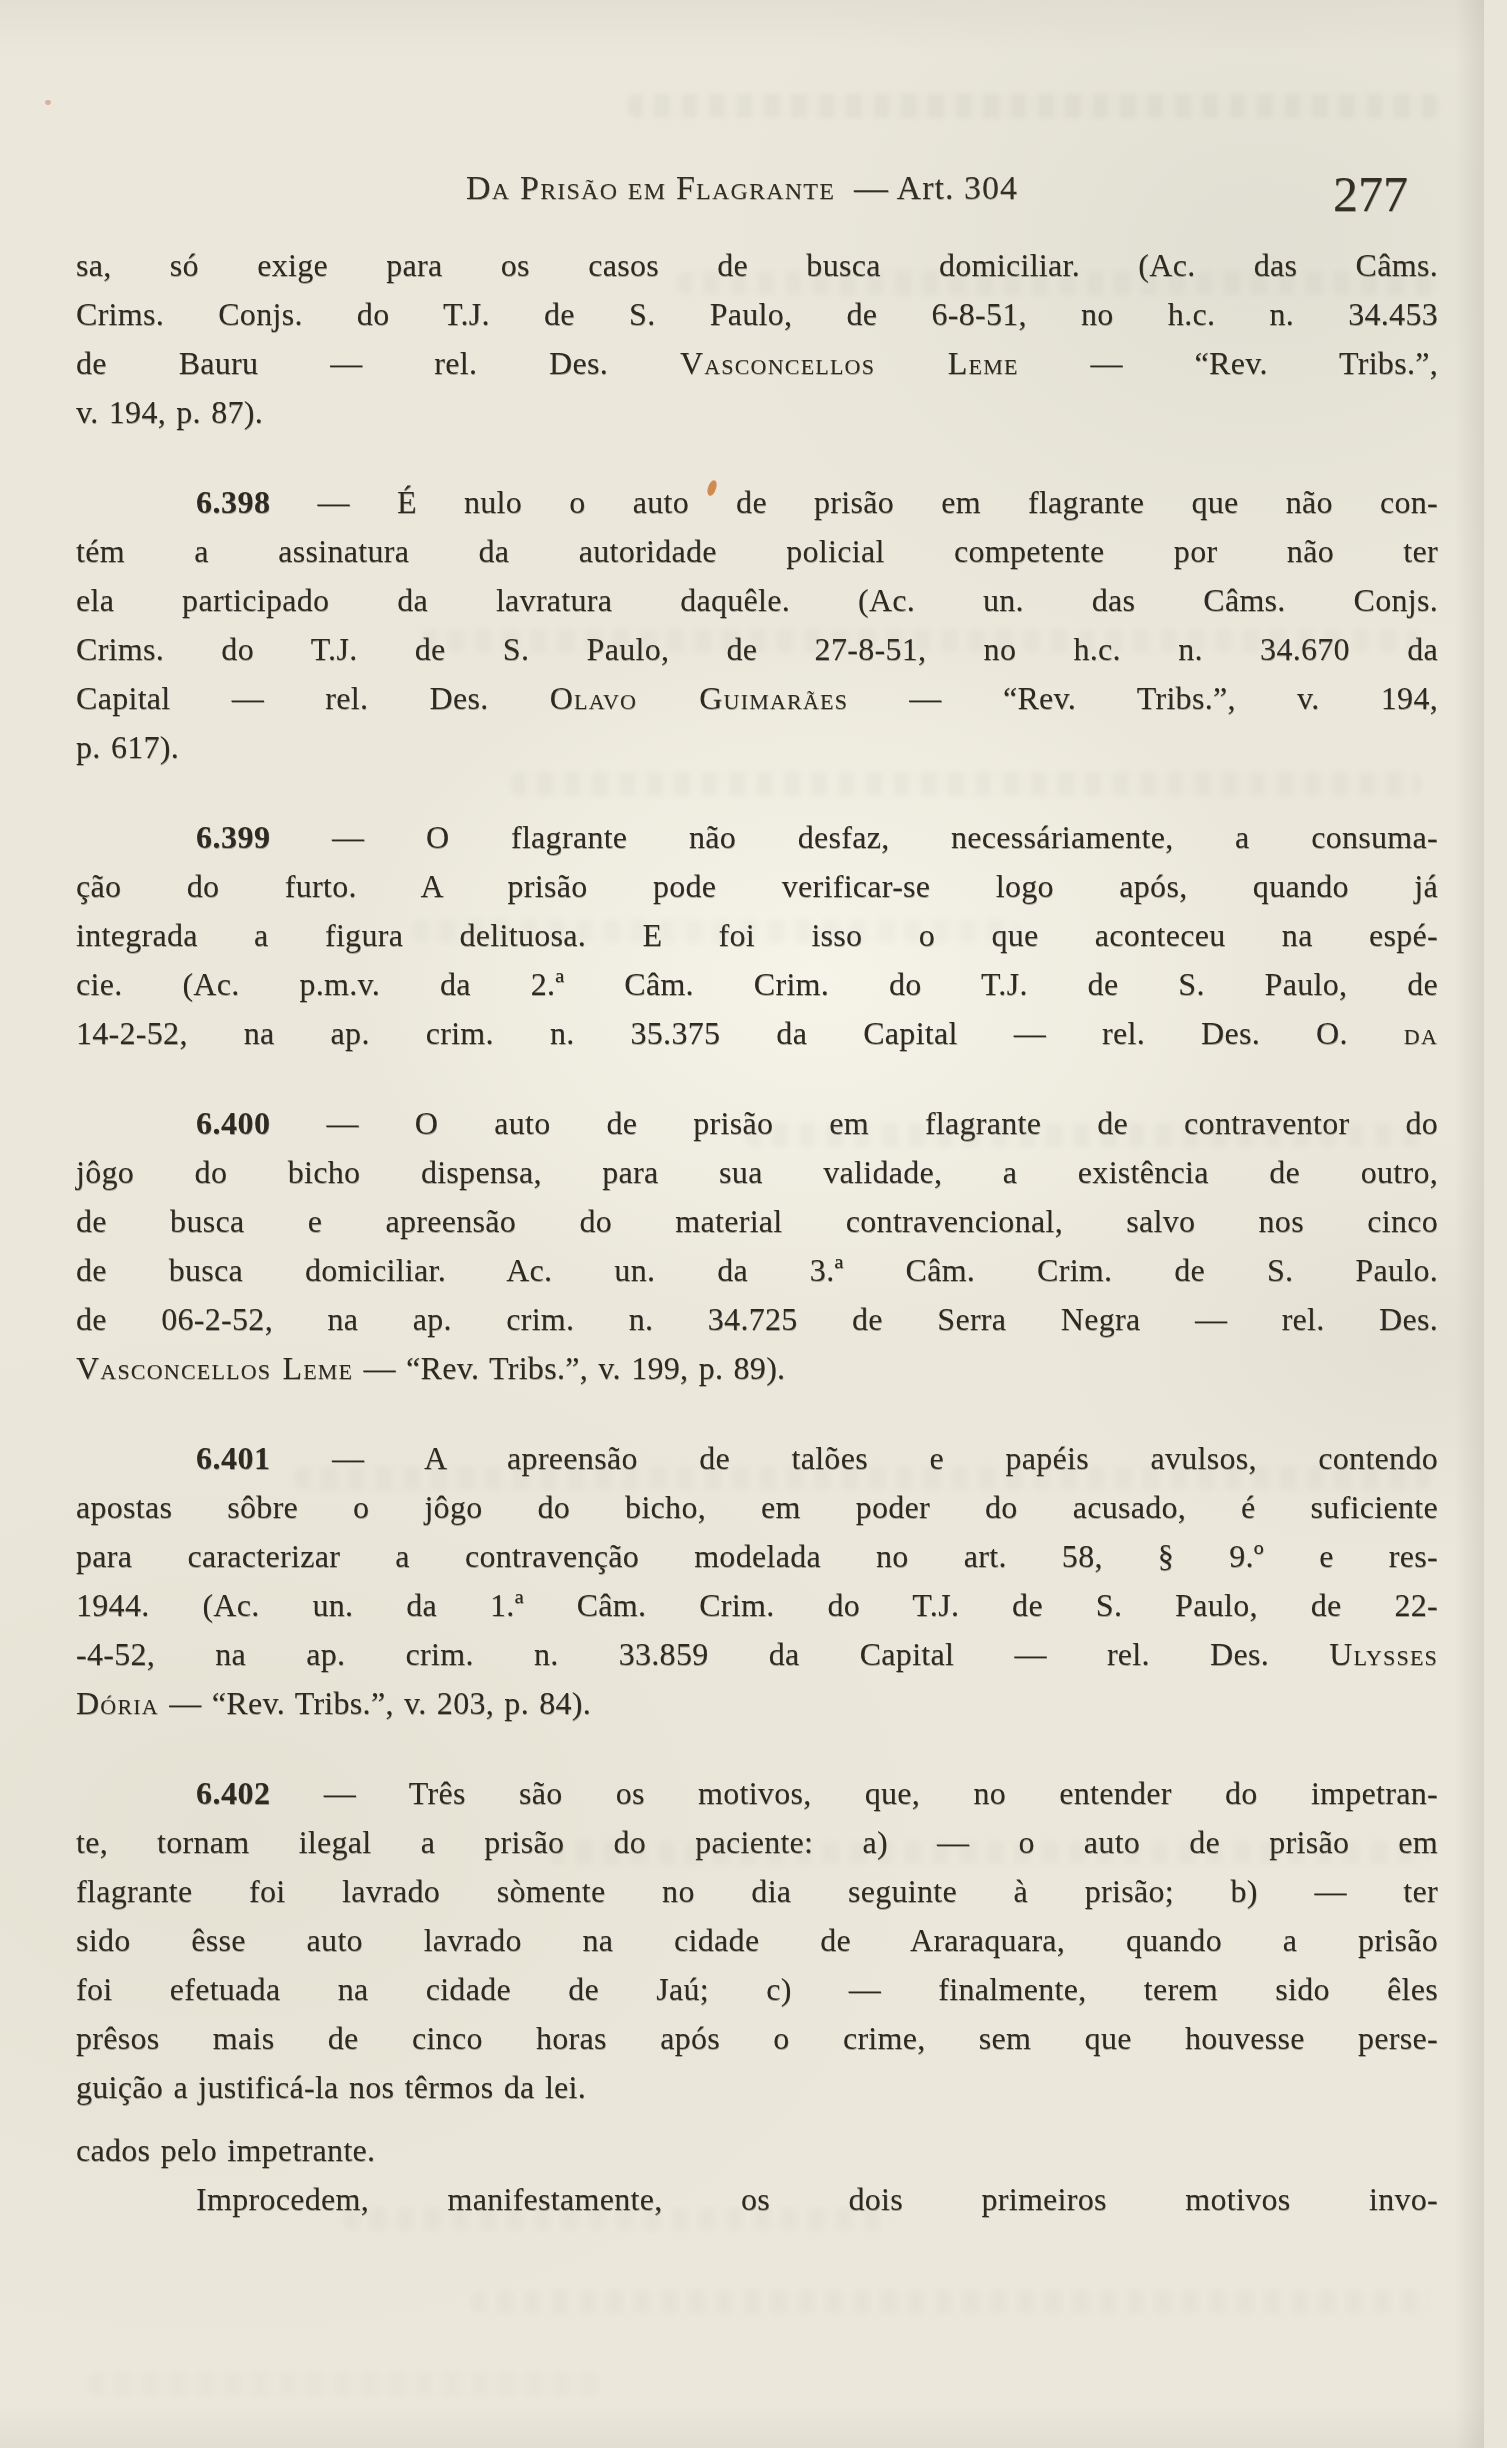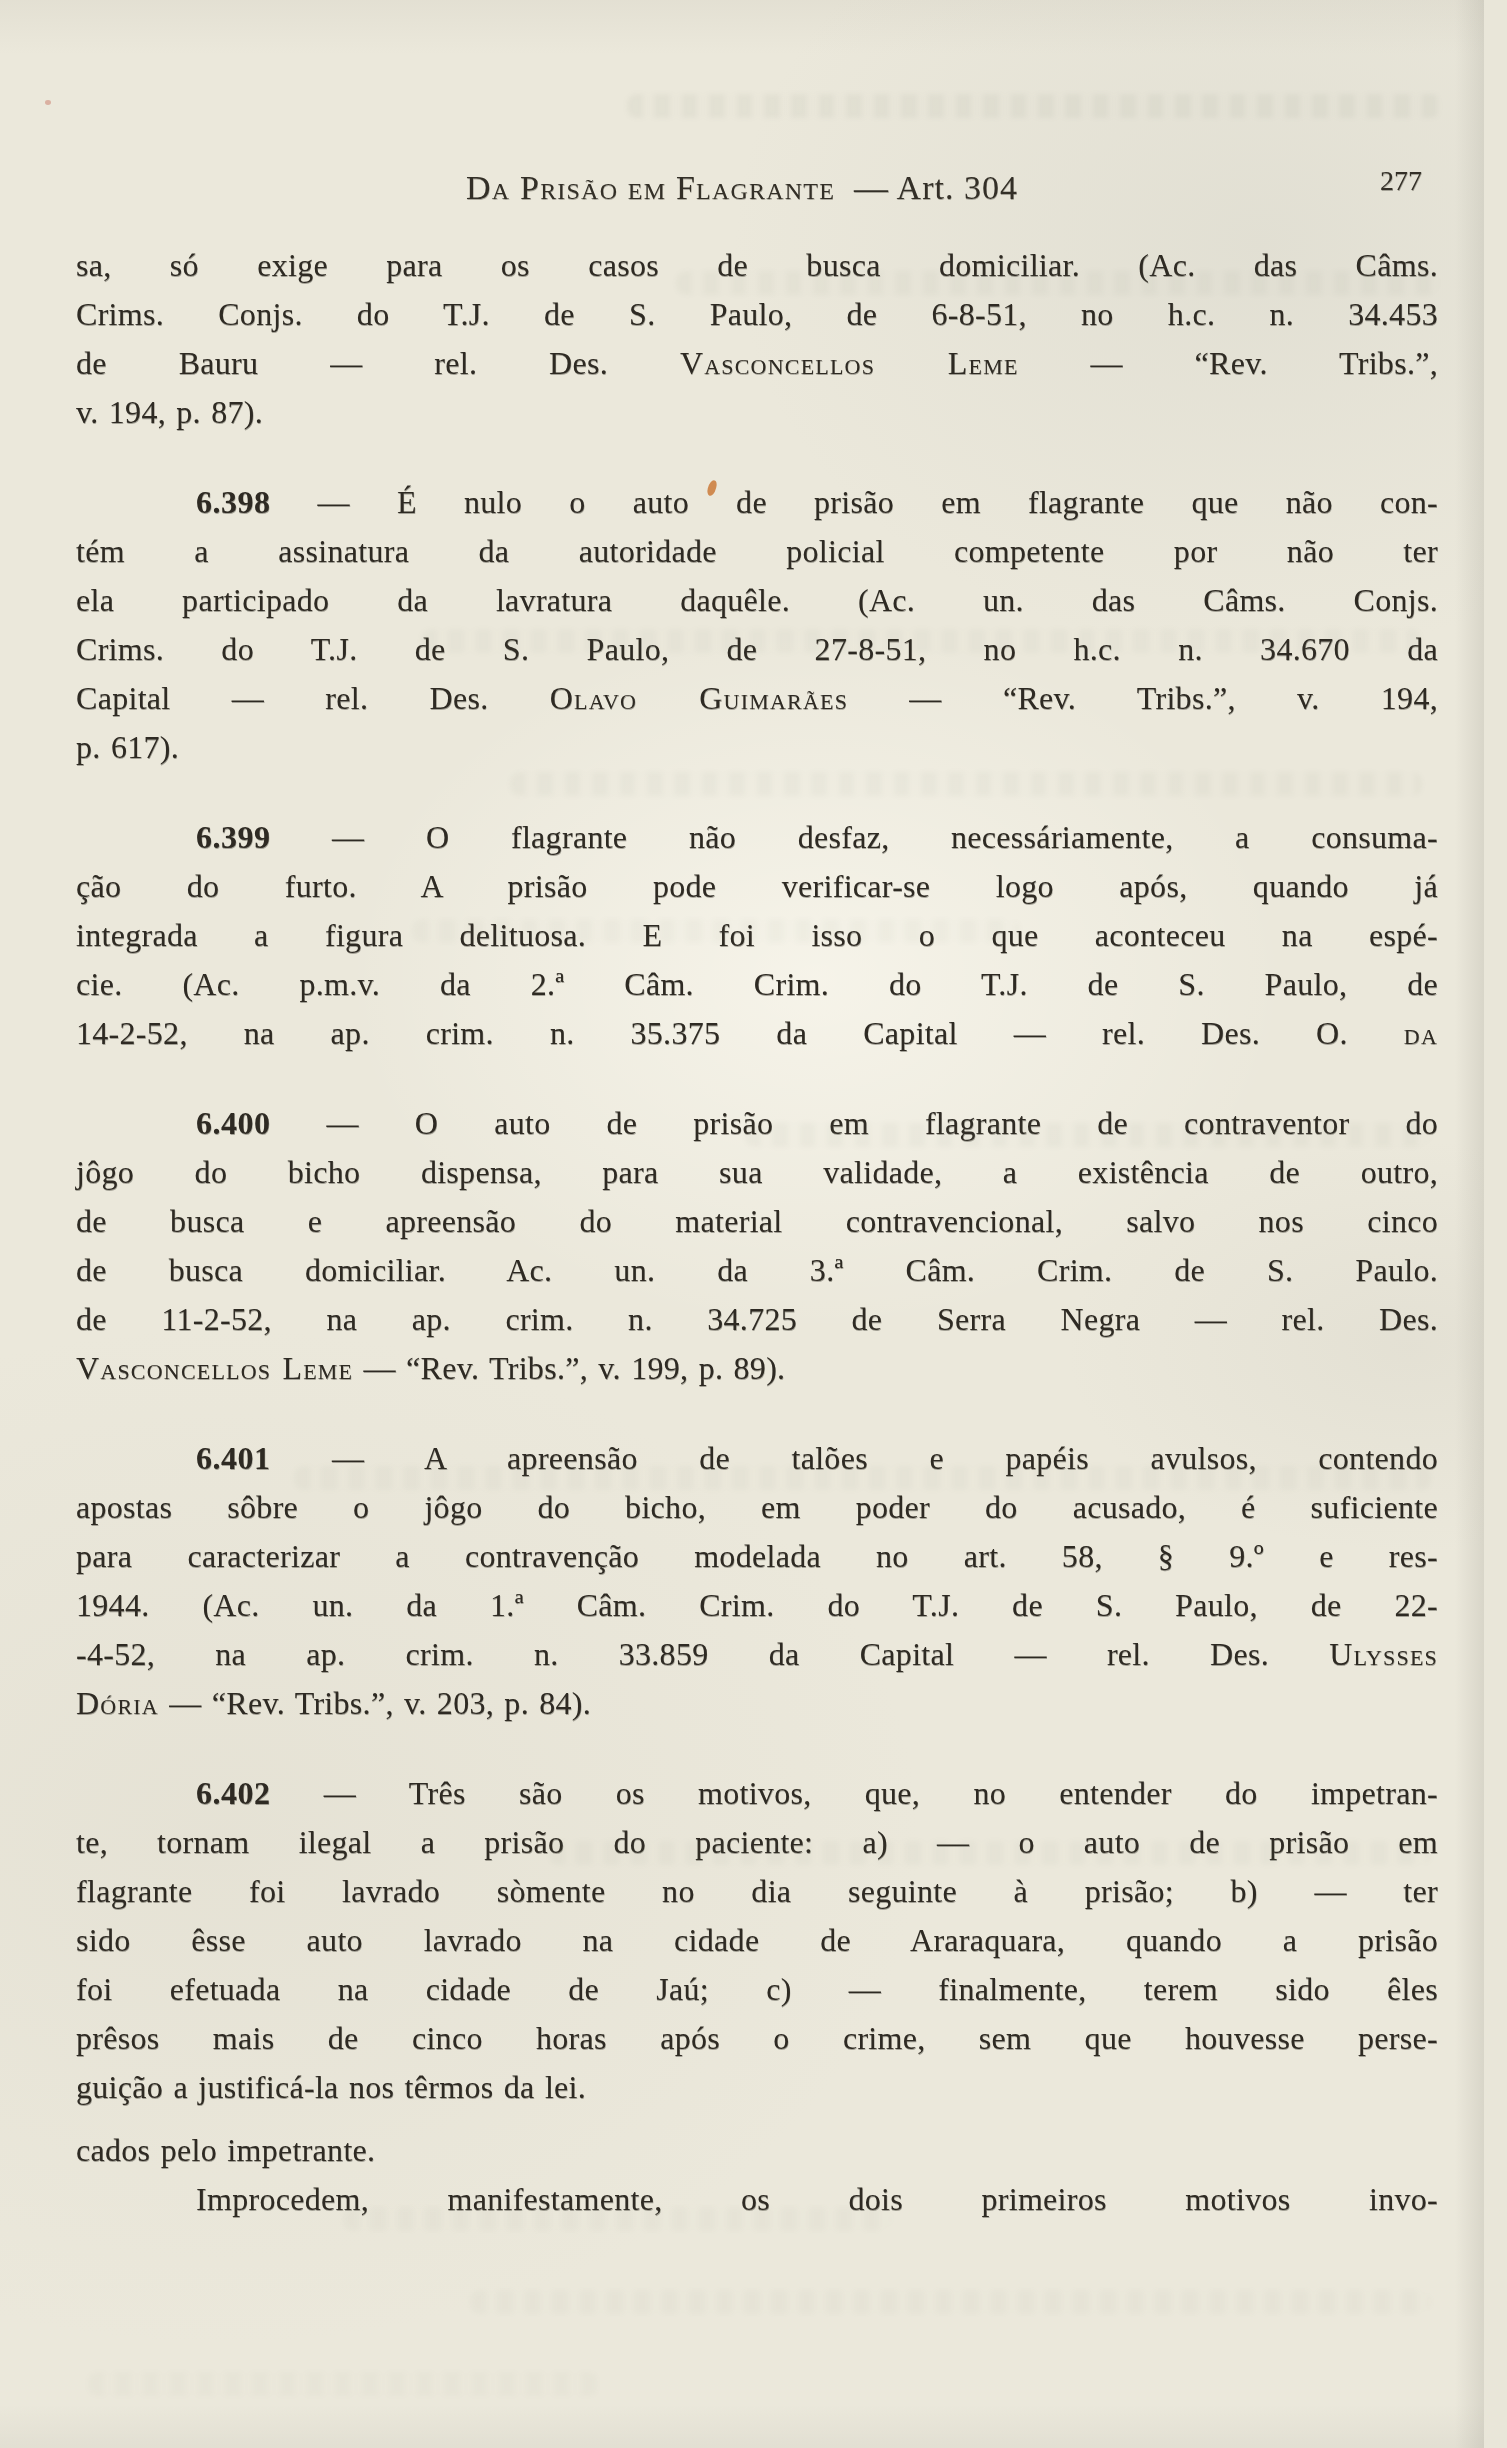--- a/index.html
+++ b/index.html
@@ -22,21 +22,21 @@
       linear-gradient(to top, rgba(170,168,156,0.14) 0px, rgba(170,168,156,0.0) 44px);
   }
   .running-head{position:absolute;top:169px;left:0;width:100%;height:59px;}
   .running-title{
     position:absolute;left:50%;transform:translateX(-50%);
     font-size:34px;white-space:nowrap;letter-spacing:1px;color:#332f27;
     text-shadow:0.4px 0.6px 0 rgba(46,42,35,0.35);
   }
   .running-title .sc{font-variant:small-caps;}
   .page-number{
-    position:absolute;right:62px;top:-3.9px;font-size:28px;color:#332f27;
+    position:absolute;right:76px;top:-3.9px;font-size:50px;color:#332f27;
     text-shadow:0.4px 0.6px 0 rgba(46,42,35,0.35);
   }
   .text-block{
     position:absolute;top:0;left:76px;width:1362px;padding-top:241px;
     font-size:32px;line-height:49px;letter-spacing:0.3px;word-spacing:2px;
     text-shadow:0.4px 0.6px 0 rgba(46,42,35,0.38);
   }
   .para{margin:0;}
   .para + .para{margin-top:41px;}
   .para:last-child{margin-top:13.7px;}
@@ -88,21 +88,21 @@
         <div class="line just"><span>ção do furto.  A prisão pode verificar-se logo após, quando já</span></div>
         <div class="line just"><span>integrada a figura delituosa.  E foi isso o que aconteceu na espé-</span></div>
         <div class="line just"><span>cie.  (Ac. p.m.v. da 2.ª Câm. Crim. do T.J. de S. Paulo, de</span></div>
         <div class="line just"><span>14-2-52, na ap. crim. n. 35.375 da Capital — rel. Des. O. </span><span class="sc">da</span></div>
       </div>
       <div class="para">
         <div class="line just indent"><span class="num">6.400</span><span> — O auto de prisão em flagrante de contraventor do</span></div>
         <div class="line just"><span>jôgo do bicho dispensa, para sua validade, a existência de outro,</span></div>
         <div class="line just"><span>de busca e apreensão do material contravencional, salvo nos cinco</span></div>
         <div class="line just"><span>de busca domiciliar.  Ac. un. da 3.ª Câm. Crim. de S. Paulo.</span></div>
-        <div class="line just"><span>de 11-2-52, na ap. crim. n. 34.725 de Serra Negra — rel. Des.</span></div>
+        <div class="line just"><span>de 06-2-52, na ap. crim. n. 34.725 de Serra Negra — rel. Des.</span></div>
         <div class="line"><span class="sc">Vasconcellos Leme</span><span> — “Rev. Tribs.”, v. 199, p. 89).</span></div>
       </div>
       <div class="para">
         <div class="line just indent"><span class="num">6.401</span><span> — A apreensão de talões e papéis avulsos, contendo</span></div>
         <div class="line just"><span>apostas sôbre o jôgo do bicho, em poder do acusado, é suficiente</span></div>
         <div class="line just"><span>para caracterizar a contravenção modelada no art. 58, § 9.º e res-</span></div>
         <div class="line just"><span>1944.  (Ac. un. da 1.ª Câm. Crim. do T.J. de S. Paulo, de 22-</span></div>
         <div class="line just"><span>-4-52, na ap. crim. n. 33.859 da Capital — rel. Des. </span><span class="sc">Ulysses</span></div>
         <div class="line"><span class="sc">Dória</span><span> — “Rev. Tribs.”, v. 203, p. 84).</span></div>
       </div>

